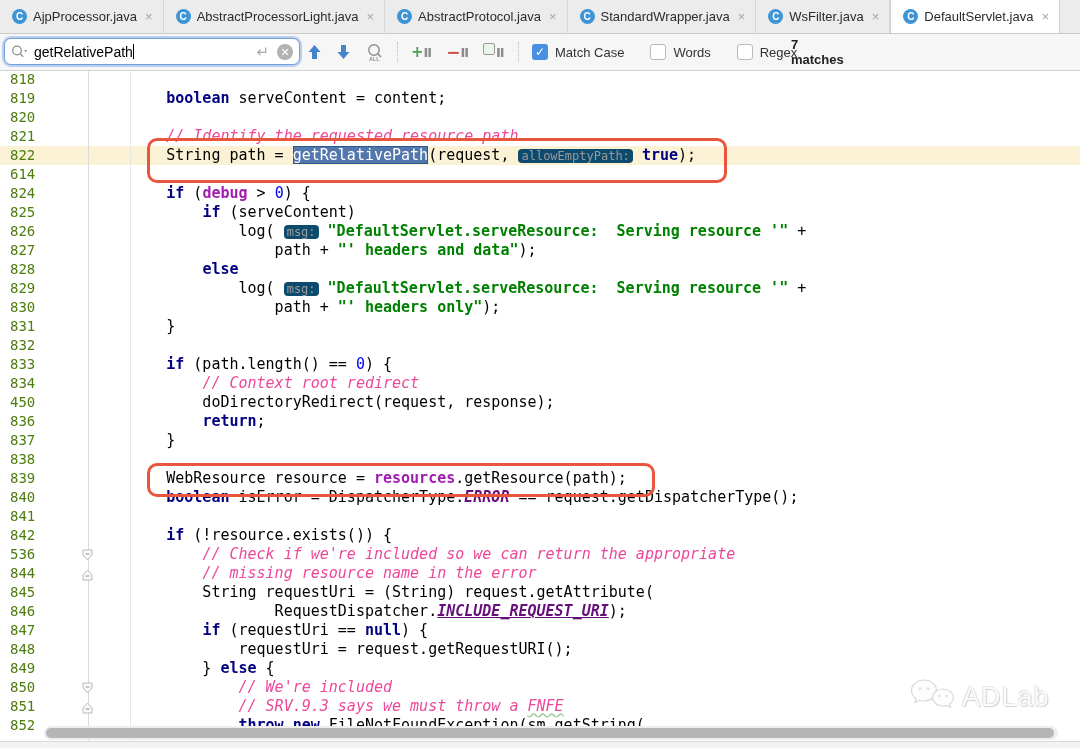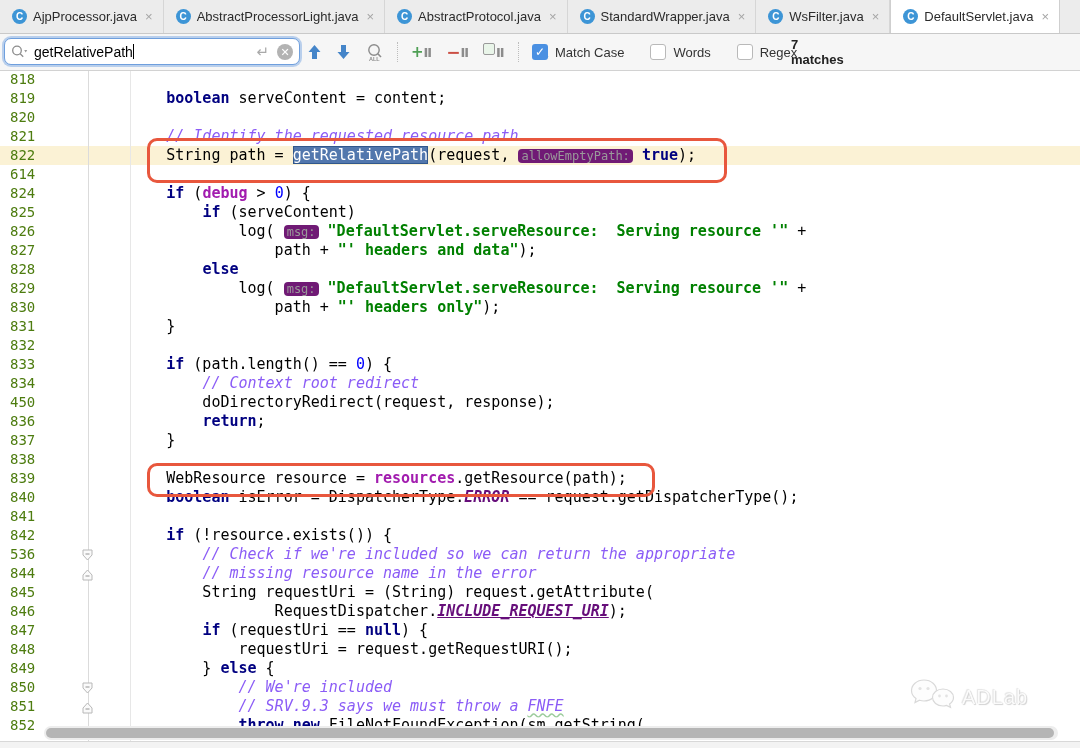--- a/index.html
+++ b/index.html
@@ -50,44 +50,44 @@
   .guttersep{position:absolute;left:88px;top:70px;width:1px;height:671px;background:#dbdbdb;z-index:2;}
   .indentguide{position:absolute;left:130px;top:70px;width:1px;height:671px;background:#e7e7e7;z-index:2;}
   .gutternums{position:absolute;left:10px;top:70px;z-index:3;font-family:"DejaVu Sans Mono",monospace;
               font-size:14px;color:#4d7c0f;}
   .gutternums div{height:19px;line-height:19px;}
   .codepre{position:absolute;left:94px;top:70px;z-index:3;font-family:"DejaVu Sans Mono",monospace;
            font-size:15px;white-space:pre;color:#000;}
   .codepre .ln{height:19px;line-height:19px;}
   .tk{color:#000080;font-weight:bold;}
   .ts{color:#008000;font-weight:bold;}
-  .tc{color:#8b5cf6;font-style:italic;}
+  .tc{color:#ec4899;font-style:italic;}
   .tn{color:#0000ff;}
   .tf{color:#a21caf;font-weight:bold;}
   .tsf{color:#660e7a;font-weight:bold;font-style:italic;}
   .tsfu{color:#660e7a;font-weight:bold;font-style:italic;text-decoration:underline;}
-  .thint{background:#701a75;color:#9a9a9a;border-radius:4px;font-size:12px;padding:0 3px;}
+  .thint{background:#0c4a6e;color:#9a9a9a;border-radius:4px;font-size:12px;padding:0 3px;}
   .tsel{background:#5277ad;color:#fff;box-shadow:0 0 0 1px #31578c inset;}
   .tct{text-decoration:underline wavy #9ccc9c;text-decoration-skip-ink:none;}
 
   .foldmark{position:absolute;z-index:4;}
 
   
   .hlbox{position:absolute;border:3px solid #e8573d;border-radius:10px;z-index:5;}
 
   
   .hscroll-track{position:absolute;left:44px;top:726px;width:1014px;height:14px;background:#ededed;
                  border-radius:7px;z-index:7;}
   .hscroll-thumb{position:absolute;left:2px;top:2px;width:1008px;height:10px;background:#b5b5b5;border-radius:5px;}
   .bottomstrip{position:absolute;left:0;top:741px;width:1080px;height:7px;background:#f3f3f3;
                border-top:1px solid #d8d8d8;z-index:6;}
 
   
   .watermark{position:absolute;left:910px;top:676px;z-index:8;display:flex;align-items:center;}
-  .wm-text{font-size:20px;color:rgba(255,255,255,.92);margin-left:6px;letter-spacing:1px;
+  .wm-text{font-size:27px;color:rgba(255,255,255,.92);margin-left:6px;letter-spacing:1px;
            text-shadow:0 0 1px #c6c6c6,1px 1px 1px #d4d4d4,-1px -1px 1px #e9e9e9;}
 </style>
 </head>
 <body>
 
 <div class="tabbar">
     <div class="tab">
       <span class="cicon">C</span>
       <span>AjpProcessor.java</span>
       <span class="tabclose">×</span>

